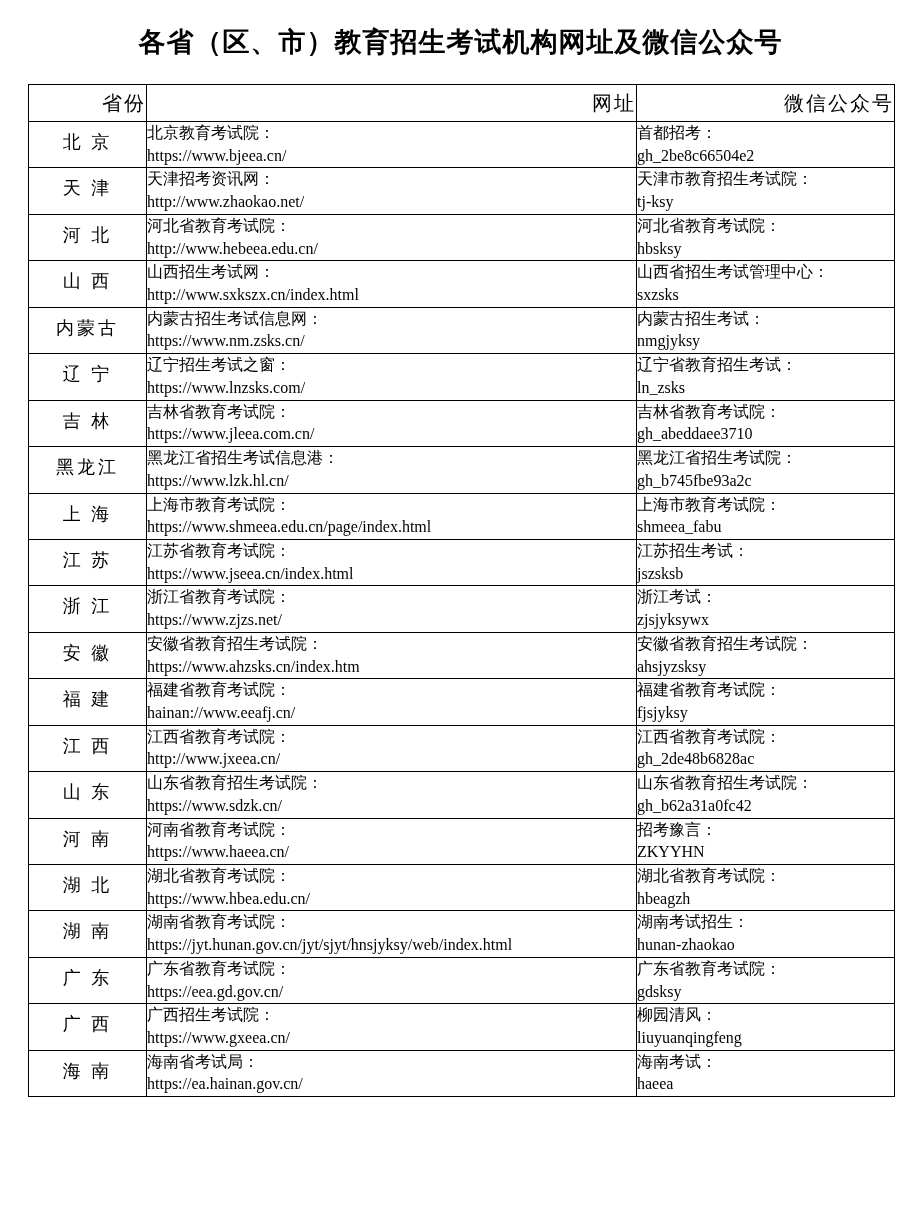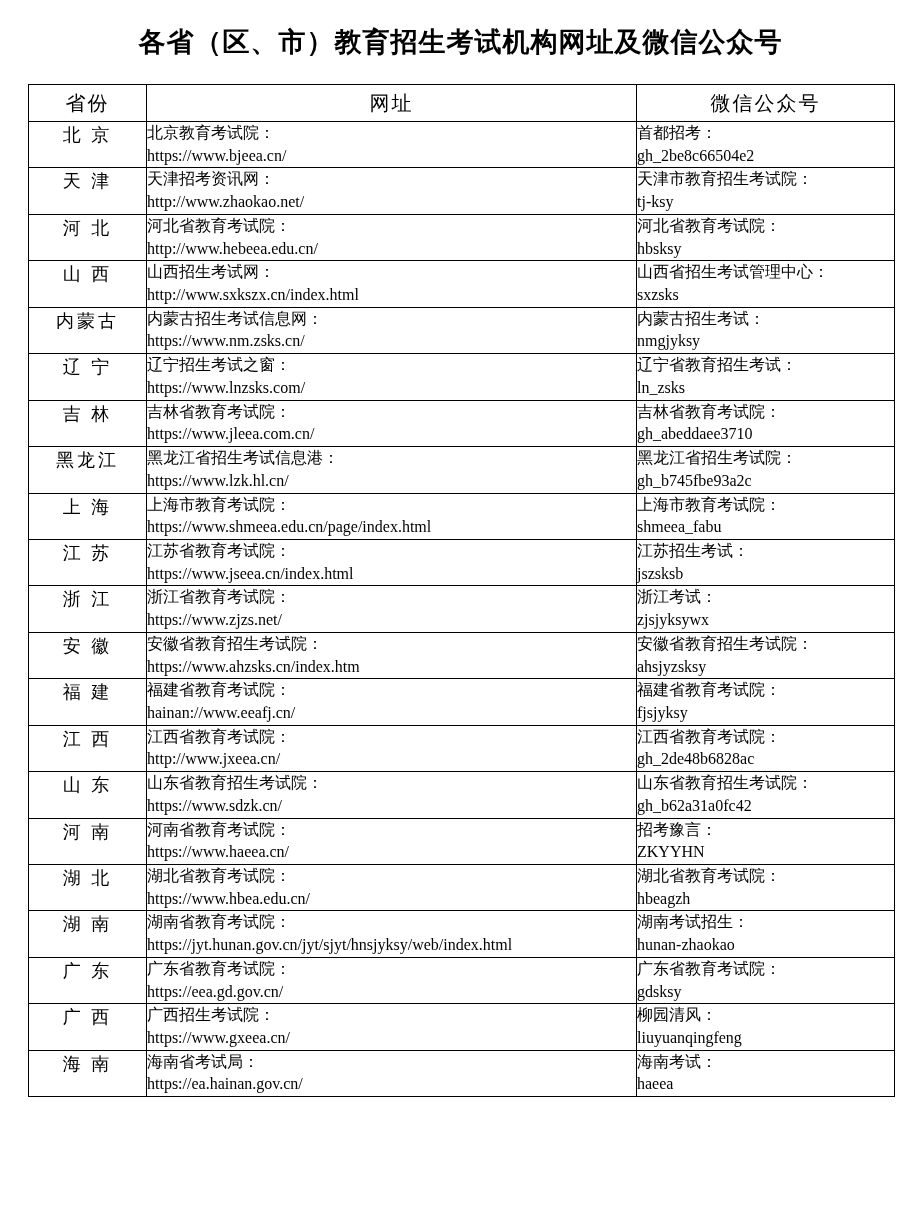--- a/index.html
+++ b/index.html
@@ -40,21 +40,21 @@
   table.main-table td, table.main-table th {
     border: 1px solid #000000;
     vertical-align: top;
     padding: 0;
   }
   col.c-province { width: 118px; }
   col.c-url { width: 490px; }
   col.c-wechat { width: 258px; }
 
   thead th {
-    text-align: center;
+    text-align: right;
     font-weight: normal;
     font-size: 20px;
     height: 36px;
     line-height: 36px;
     padding: 0;
     font-family: "Liberation Serif", "DejaVu Serif", serif;
   }
   thead th .hdr {
     display: block;
     letter-spacing: 2px;
@@ -64,20 +64,21 @@
     text-align: center;
     font-size: 18px;
     line-height: 1.45;
     padding-top: 9px;
     padding-bottom: 6px;
     letter-spacing: 3px;
     white-space: nowrap;
   }
   td.province .pname {
     display: inline-block;
+    margin-top: 7px;
   }
   td.cell {
     font-size: 16px;
     line-height: 1.42;
     padding: 5px 4px 5px 7px;
   }
   td.cell .line1 {
     display: block;
     white-space: nowrap;
     overflow: hidden;

